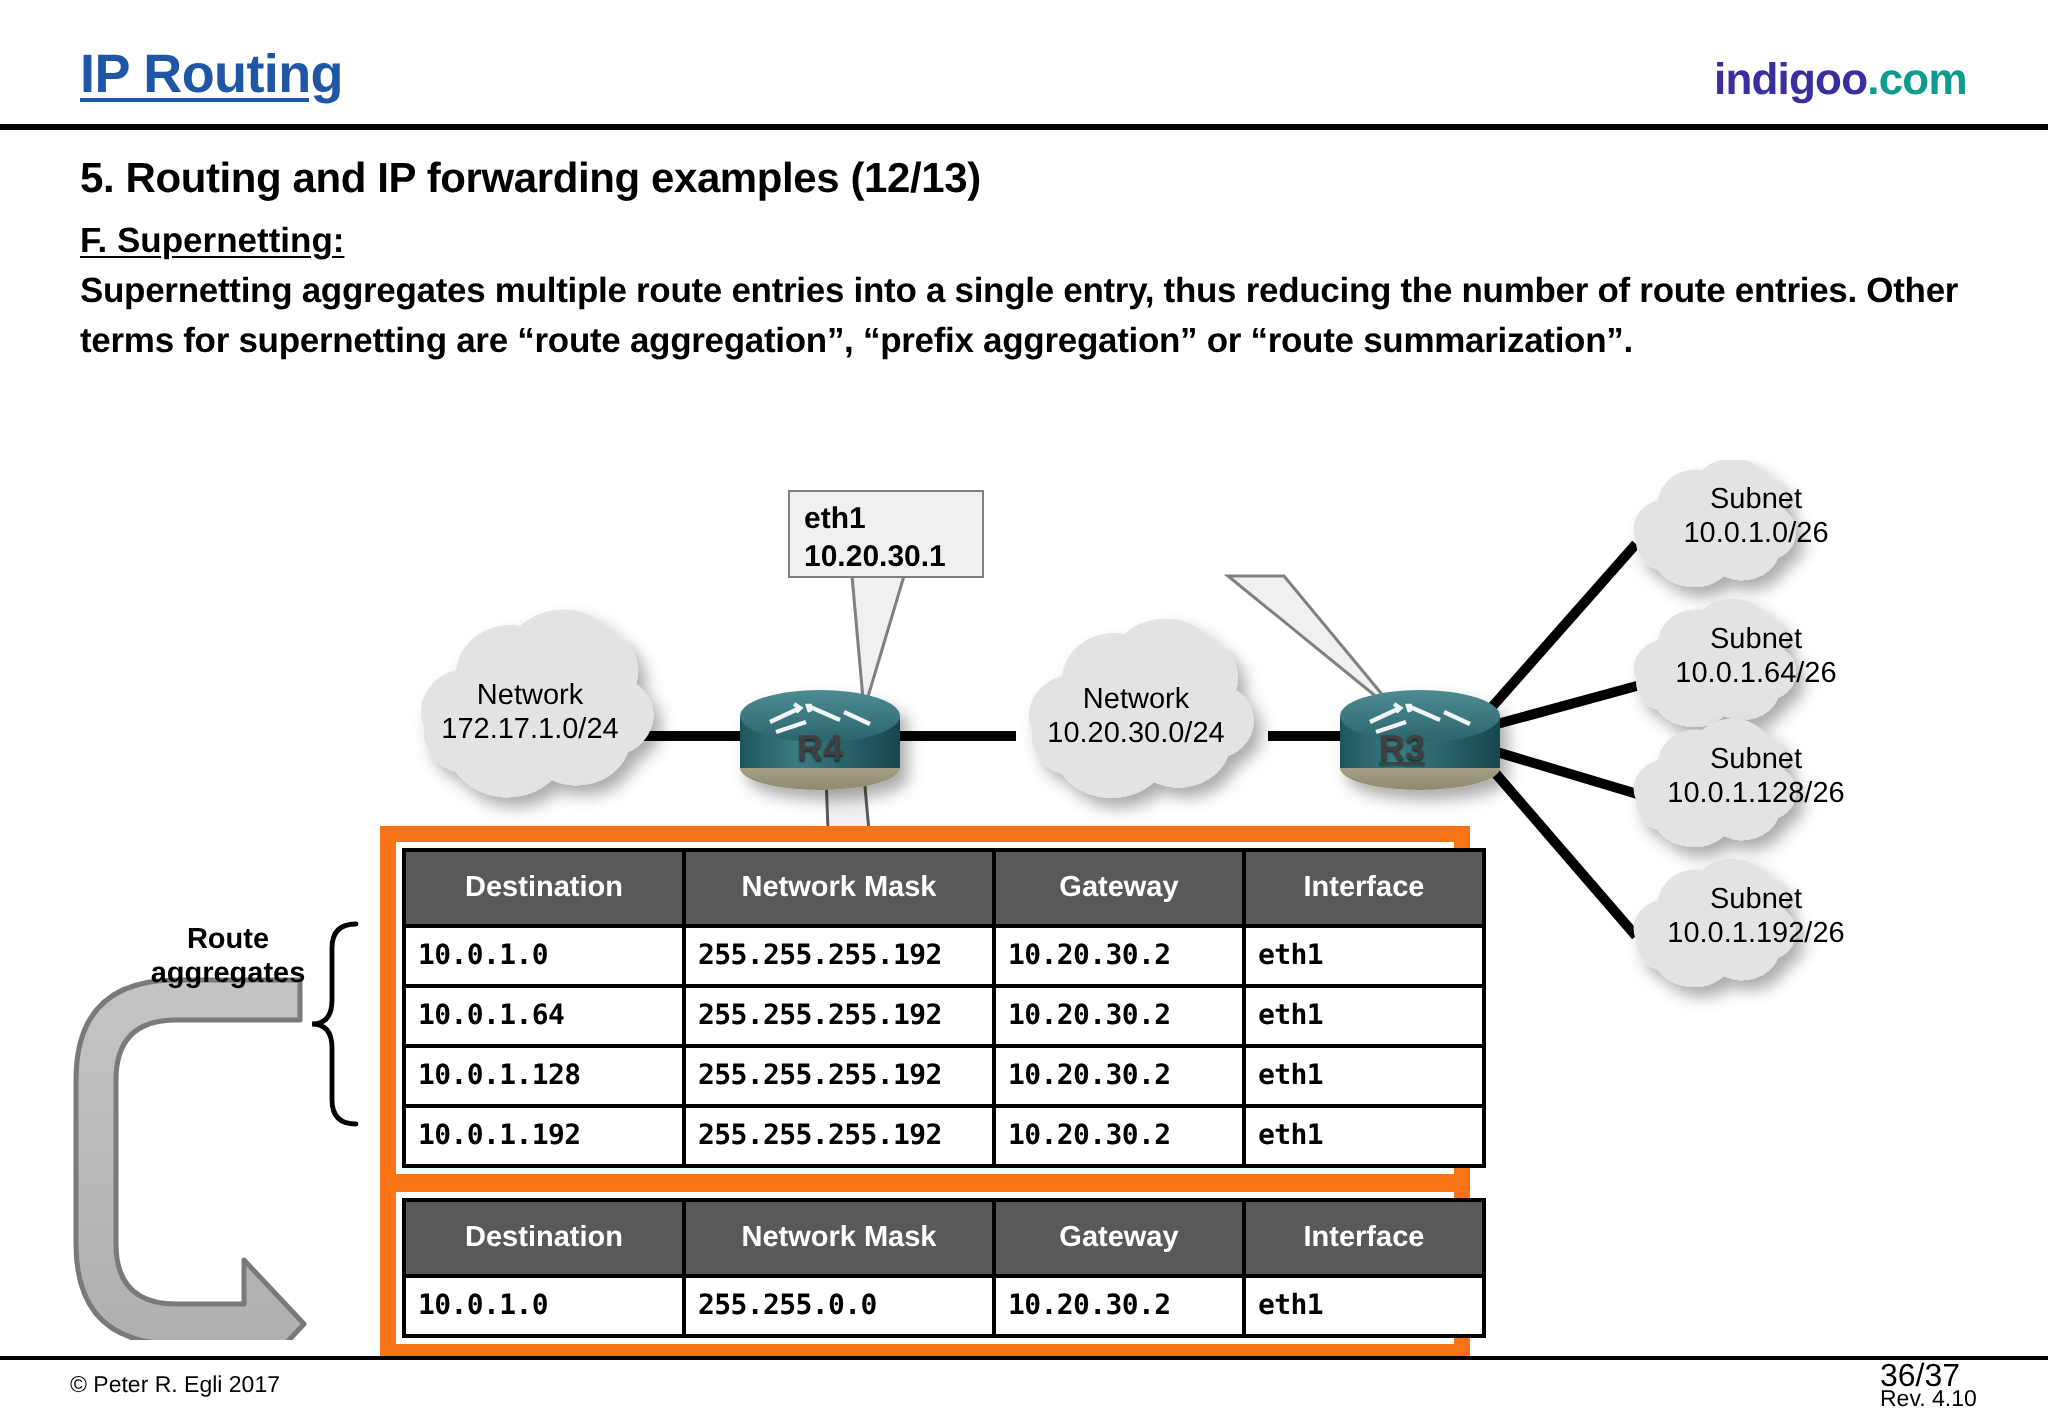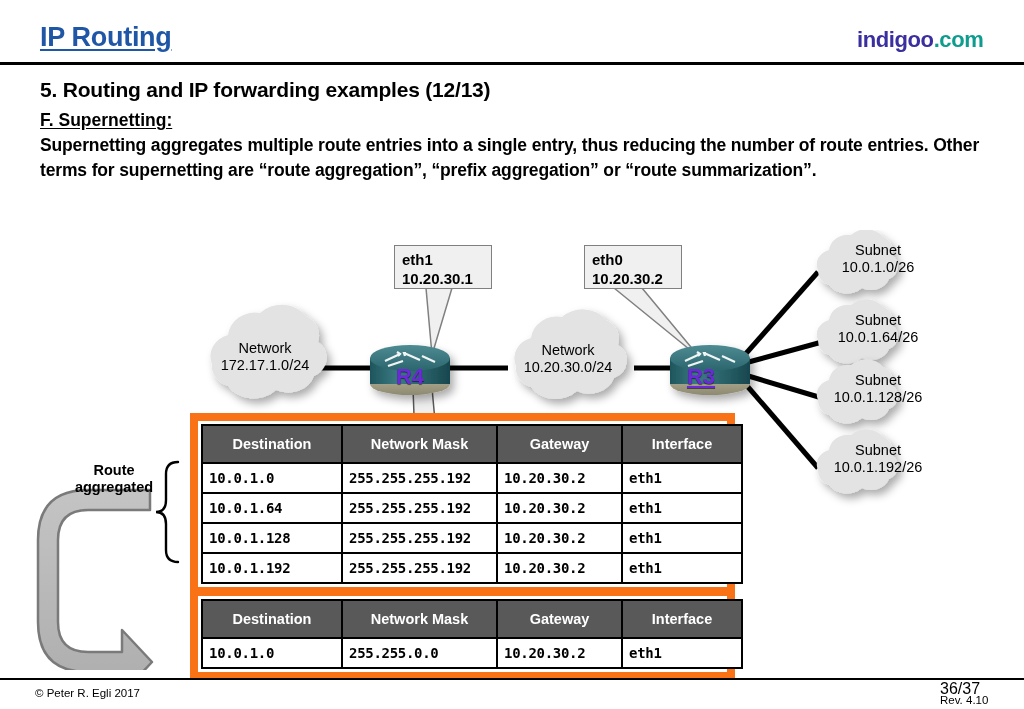--- a/index.html
+++ b/index.html
@@ -37,21 +37,21 @@
   }
 
   .cloud-label{
     position:absolute;text-align:center;font-size:14.5px;font-weight:normal;
     color:#000;line-height:17px;width:100%;left:0;
   }
   .cloud-wrap{position:absolute;}
 
   .router-label{
     position:absolute;width:100%;left:0;text-align:center;
-    font-size:22px;font-weight:bold;color:#6d28d9;
+    font-size:18px;font-weight:bold;color:#404040;
     text-shadow:0 1px 1px rgba(0,0,0,.55);
   }
 
   
   .rt-frame{
     position:absolute;background:#ffffff;border:8px solid #f97316;
     box-sizing:border-box;padding:3px;
   }
   table.rt{border-collapse:collapse;width:100%;table-layout:fixed;}
   table.rt th{
@@ -251,29 +251,25 @@
     <div class="cloud-label" style="top:17px;">10.0.1.192/26</div>
   </div>
 
   <div class="router-label" style="left:370px;top:134px;width:80px;">R4</div>
   <div class="router-label" style="left:655px;top:134px;width:92px;text-decoration:underline;">R3</div>
 
   <div class="callout" style="left:394px;top:15px;width:98px;height:44px;">
     <div>eth1</div>
     <div>10.20.30.1</div>
   </div>
-  <div class="callout" style="left:584px;top:15px;width:98px;height:44px;">
-    <div>eth0</div>
-    <div>10.20.30.2</div>
-  </div>
 </div>
 
 <div class="abs" id="agg-label">
   <div>Route</div>
-  <div>aggregated</div>
+  <div>aggregates</div>
 </div>
 
 <div class="abs rt-frame" style="left:190px;top:413px;width:545px;">
   <table class="rt">
     <thead>
       <tr>
         <th class="c-dest">Destination</th>
         <th class="c-mask">Network Mask</th>
         <th class="c-gw">Gateway</th>
         <th class="c-if">Interface</th>

